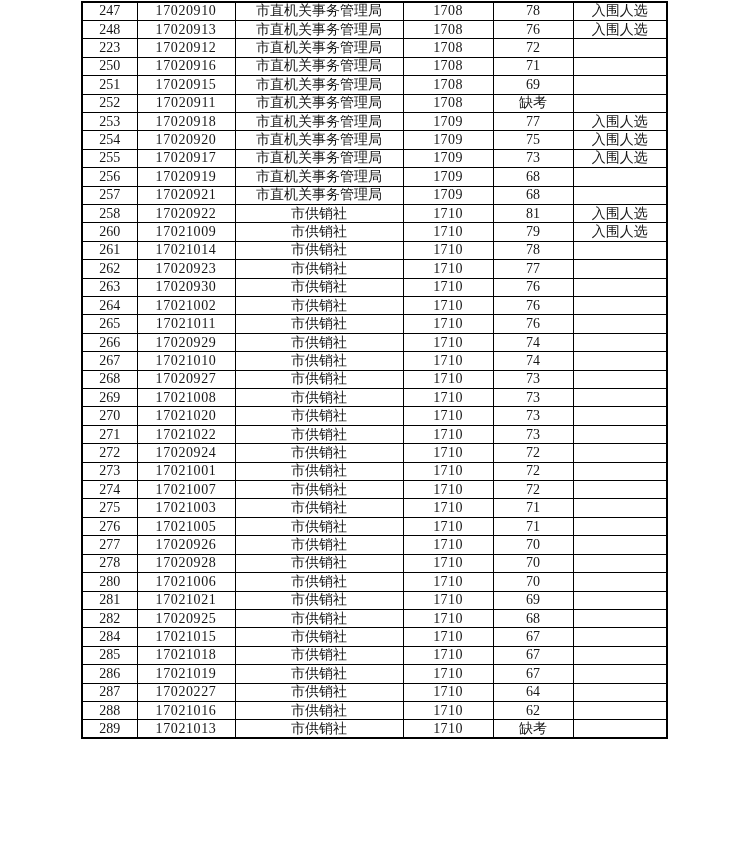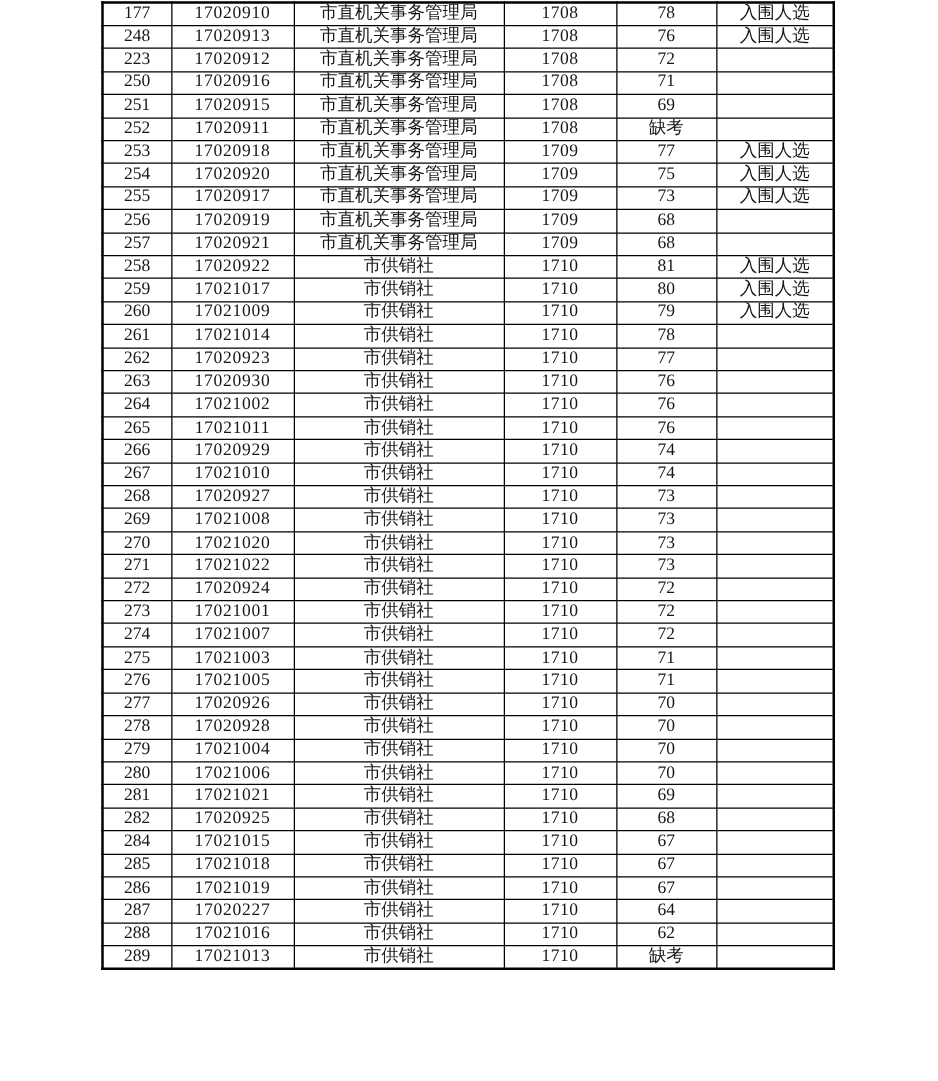--- a/index.html
+++ b/index.html
@@ -40,21 +40,21 @@
   td.c-score  { width: 80px;  font-size: 13.5px; }
   td.c-status { width: 94px; margin-top: 40px;  }
 </style>
 </head>
 <body>
 
 <div class="page">
   <table class="results">
     <tbody>
         <tr>
-          <td class="c-no">177</td>
+          <td class="c-no">247</td>
           <td class="c-id">17020910</td>
           <td class="c-org">市直机关事务管理局</td>
           <td class="c-code">1708</td>
           <td class="c-score">78</td>
           <td class="c-status">入围人选</td>
         </tr>
         <tr>
           <td class="c-no">248</td>
           <td class="c-id">17020913</td>
           <td class="c-org">市直机关事务管理局</td>
@@ -136,28 +136,20 @@
         </tr>
         <tr>
           <td class="c-no">258</td>
           <td class="c-id">17020922</td>
           <td class="c-org">市供销社</td>
           <td class="c-code">1710</td>
           <td class="c-score">81</td>
           <td class="c-status">入围人选</td>
         </tr>
         <tr>
-          <td class="c-no">259</td>
-          <td class="c-id">17021017</td>
-          <td class="c-org">市供销社</td>
-          <td class="c-code">1710</td>
-          <td class="c-score">80</td>
-          <td class="c-status">入围人选</td>
-        </tr>
-        <tr>
           <td class="c-no">260</td>
           <td class="c-id">17021009</td>
           <td class="c-org">市供销社</td>
           <td class="c-code">1710</td>
           <td class="c-score">79</td>
           <td class="c-status">入围人选</td>
         </tr>
         <tr>
           <td class="c-no">261</td>
           <td class="c-id">17021014</td>
@@ -290,28 +282,20 @@
           <td class="c-no">277</td>
           <td class="c-id">17020926</td>
           <td class="c-org">市供销社</td>
           <td class="c-code">1710</td>
           <td class="c-score">70</td>
           <td class="c-status"></td>
         </tr>
         <tr>
           <td class="c-no">278</td>
           <td class="c-id">17020928</td>
-          <td class="c-org">市供销社</td>
-          <td class="c-code">1710</td>
-          <td class="c-score">70</td>
-          <td class="c-status"></td>
-        </tr>
-        <tr>
-          <td class="c-no">279</td>
-          <td class="c-id">17021004</td>
           <td class="c-org">市供销社</td>
           <td class="c-code">1710</td>
           <td class="c-score">70</td>
           <td class="c-status"></td>
         </tr>
         <tr>
           <td class="c-no">280</td>
           <td class="c-id">17021006</td>
           <td class="c-org">市供销社</td>
           <td class="c-code">1710</td>

